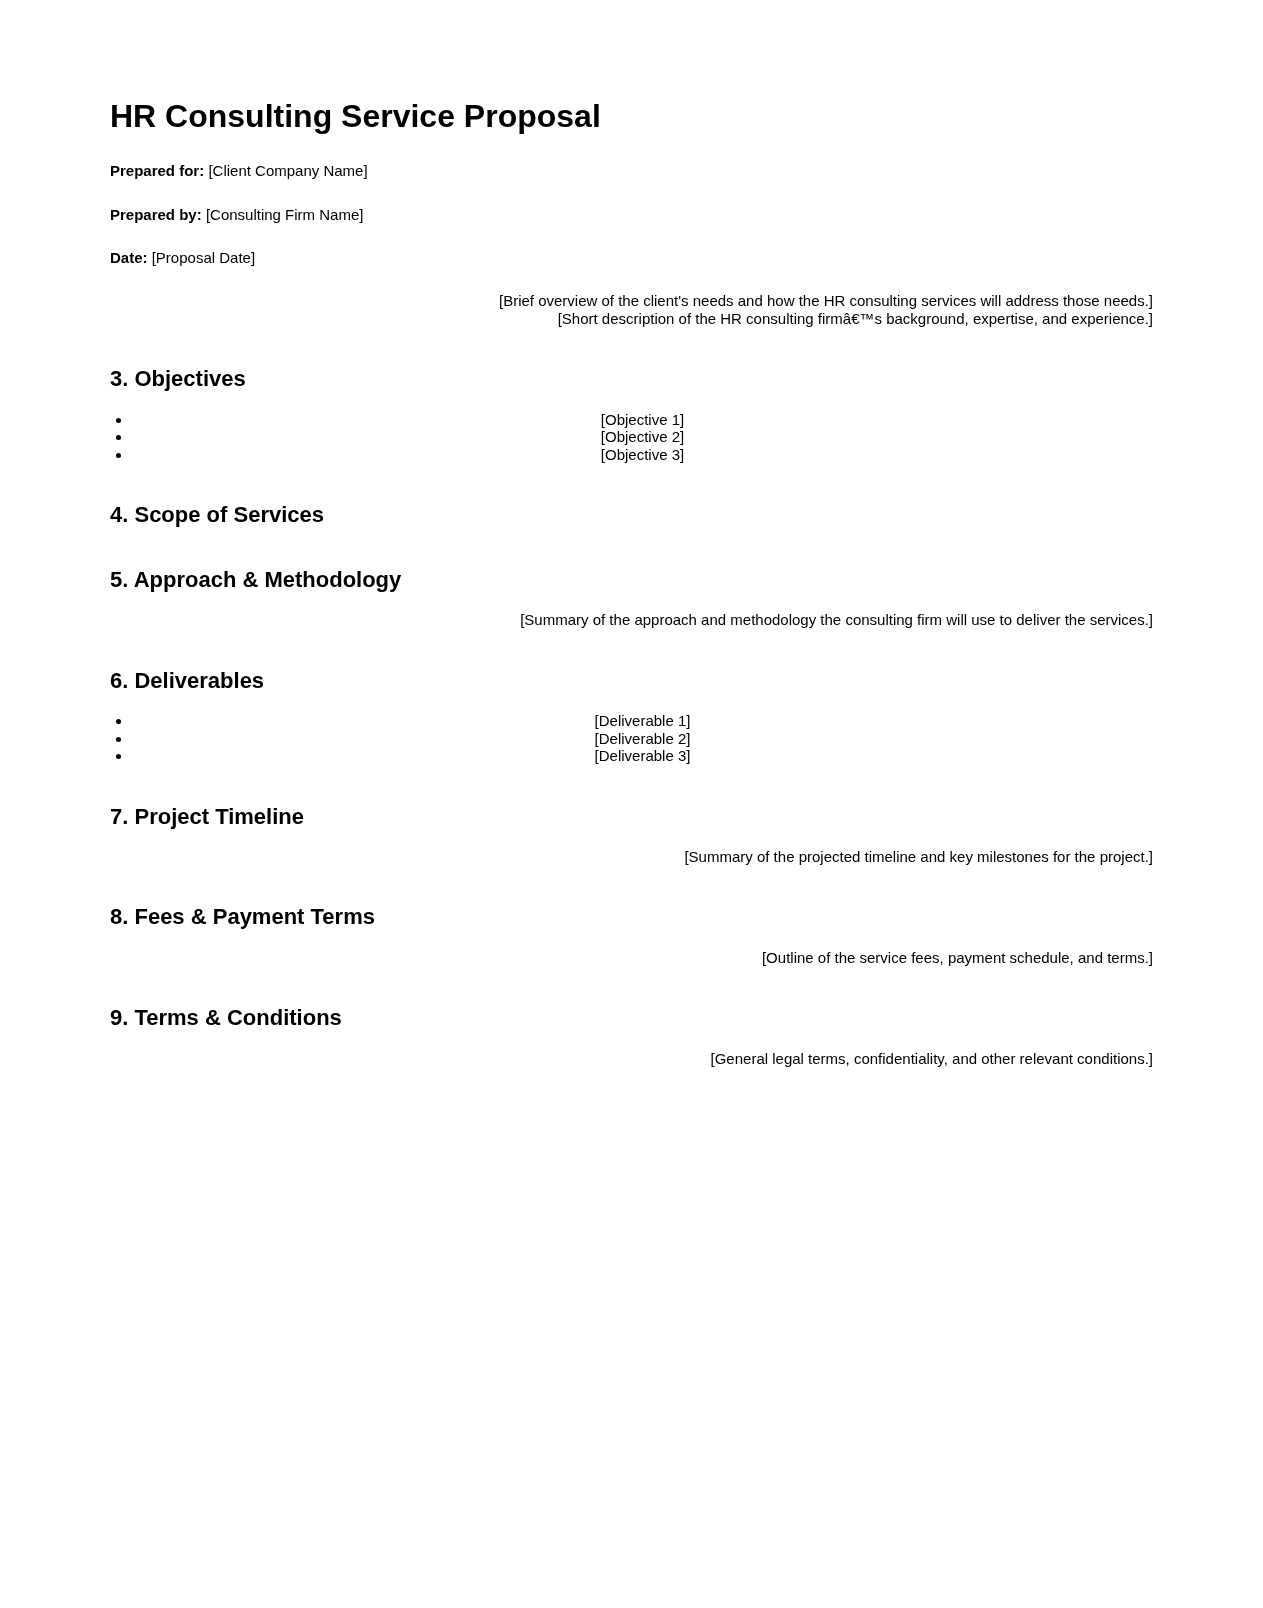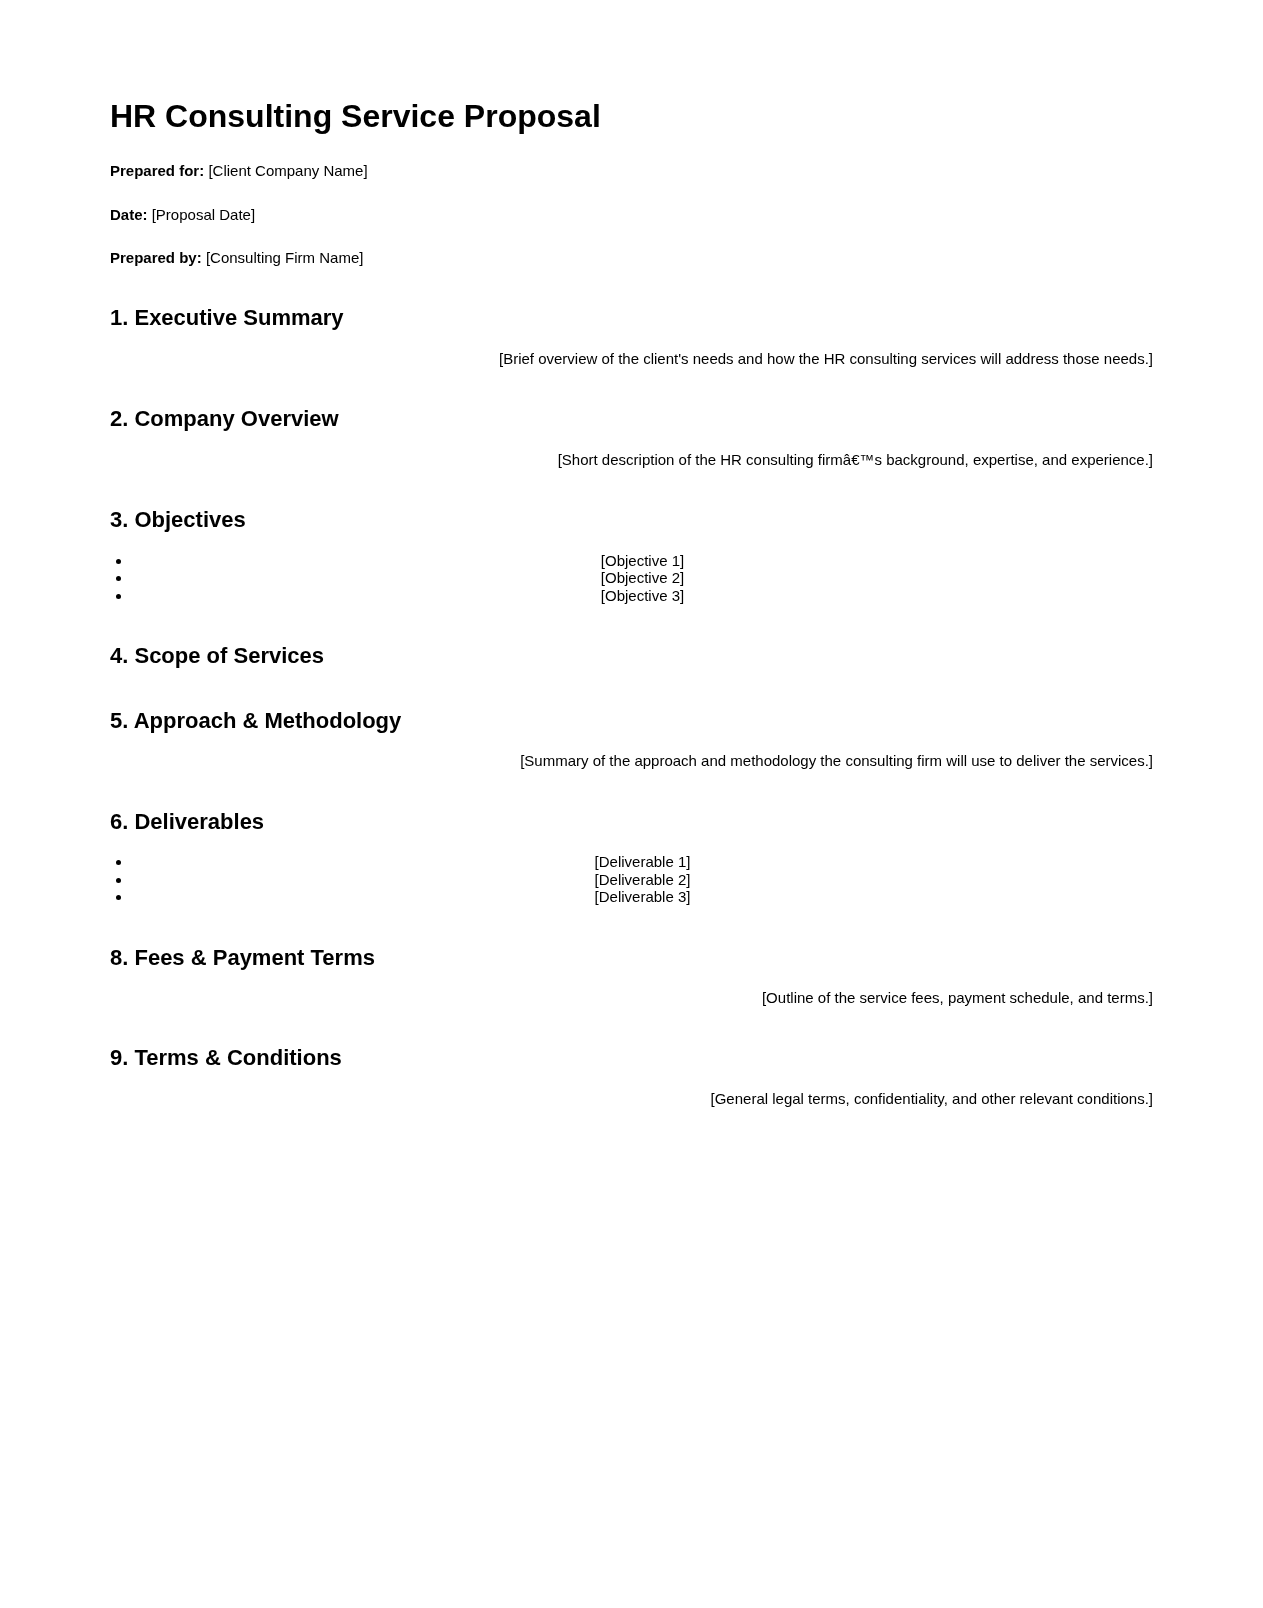--- a/index.html
+++ b/index.html
@@ -55,36 +55,34 @@
 <main class="doc">
 
   <h1 class="doc-title">HR Consulting Service Proposal</h1>
 
   <p class="meta-line">
     <strong>Prepared for:</strong>
     <span>[Client Company Name]</span>
   </p>
 
   <p class="meta-line">
+    <strong>Prepared by:</strong>
+    <span>[Consulting Firm Name]</span>
+  </p>
+
+  <p class="meta-line">
     <strong>Date:</strong>
     <span>[Proposal Date]</span>
   </p>
 
-  <p class="meta-line">
-    <strong>Prepared by:</strong>
-    <span>[Consulting Firm Name]</span>
-  </p>
-
   <section>
-    <h2 class="section-heading">1. Executive Summary</h2>
     <p class="section-body">[Brief overview of the client's needs and how the HR consulting services will address those needs.]</p>
   </section>
 
   <section>
-    <h2 class="section-heading">2. Company Overview</h2>
     <p class="section-body">[Short description of the HR consulting firmâ€™s background, expertise, and experience.]</p>
   </section>
 
   <section>
     <h2 class="section-heading">3. Objectives</h2>
     <ul class="bullet-list">
       <li>[Objective 1]</li>
       <li>[Objective 2]</li>
       <li>[Objective 3]</li>
     </ul>
@@ -101,20 +99,24 @@
 
   <section>
     <h2 class="section-heading">6. Deliverables</h2>
     <ul class="bullet-list">
       <li>[Deliverable 1]</li>
       <li>[Deliverable 2]</li>
       <li>[Deliverable 3]</li>
     </ul>
   </section>
 
+  <section>
+    <h2 class="section-heading">7. Project Timeline</h2>
+    <p class="section-body">[Summary of the projected timeline and key milestones for the project.]</p>
+  </section>
 
   <section>
     <h2 class="section-heading">8. Fees &amp; Payment Terms</h2>
     <p class="section-body">[Outline of the service fees, payment schedule, and terms.]</p>
   </section>
 
   <section>
     <h2 class="section-heading">9. Terms &amp; Conditions</h2>
     <p class="section-body">[General legal terms, confidentiality, and other relevant conditions.]</p>
   </section>

